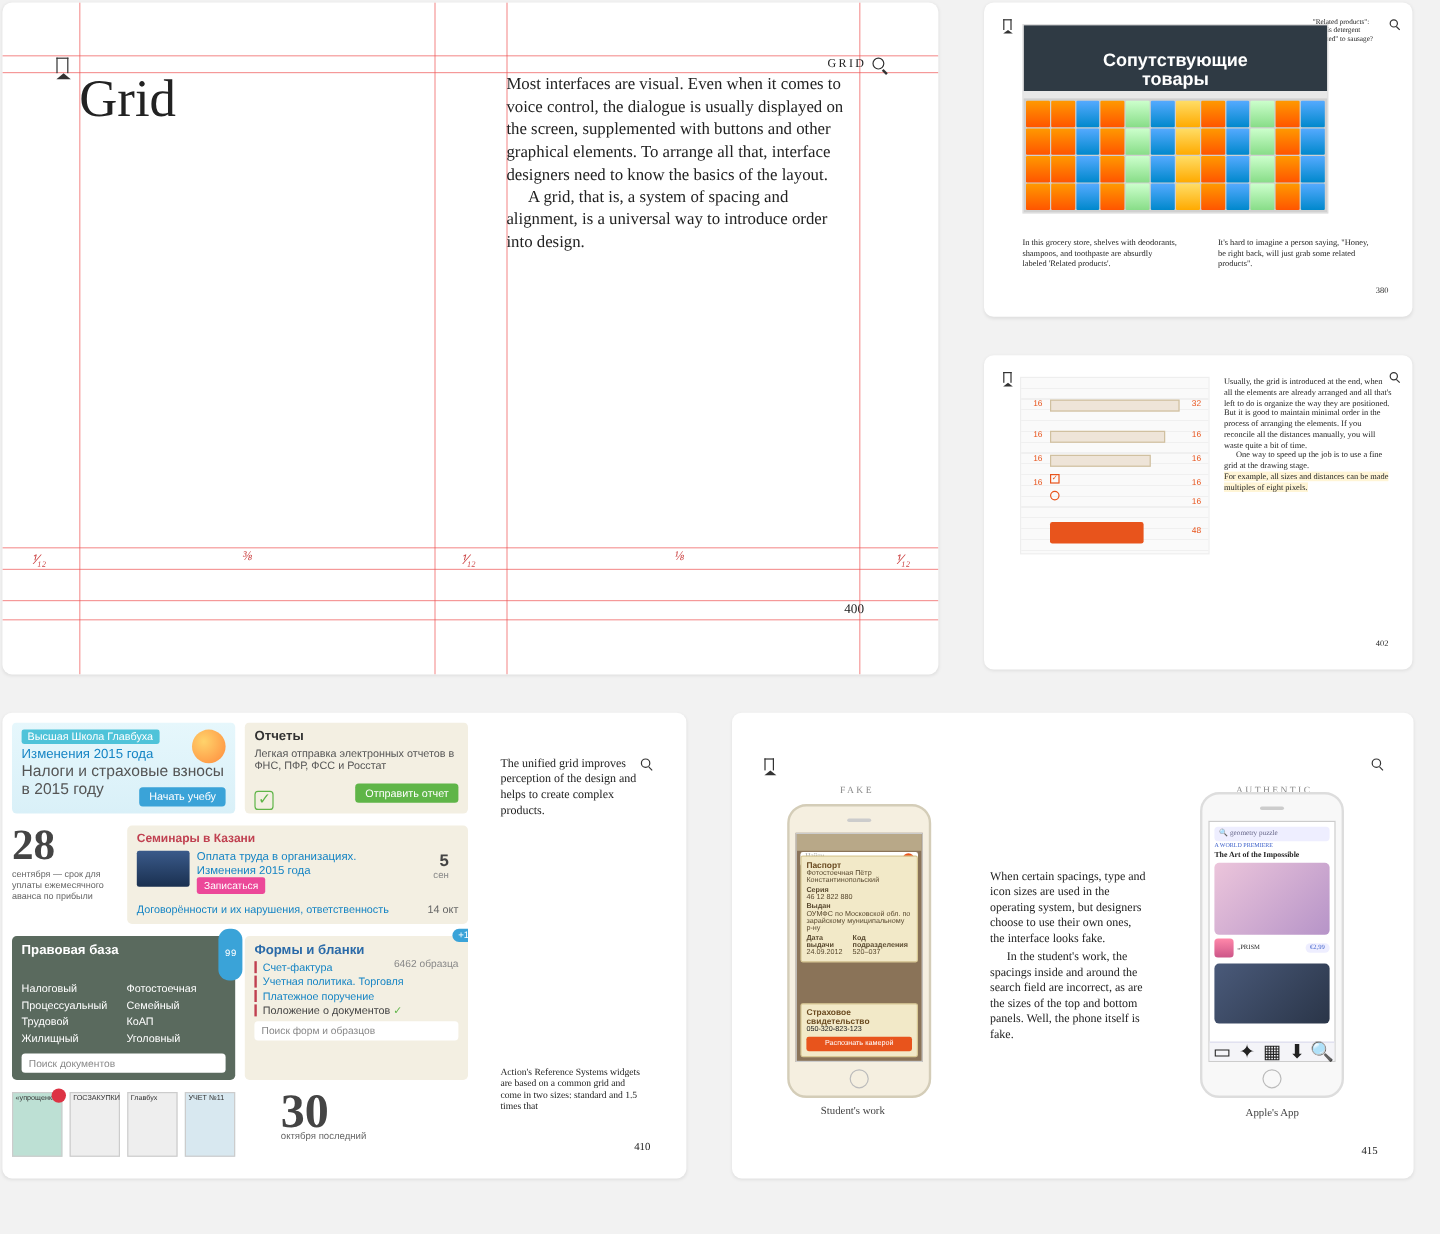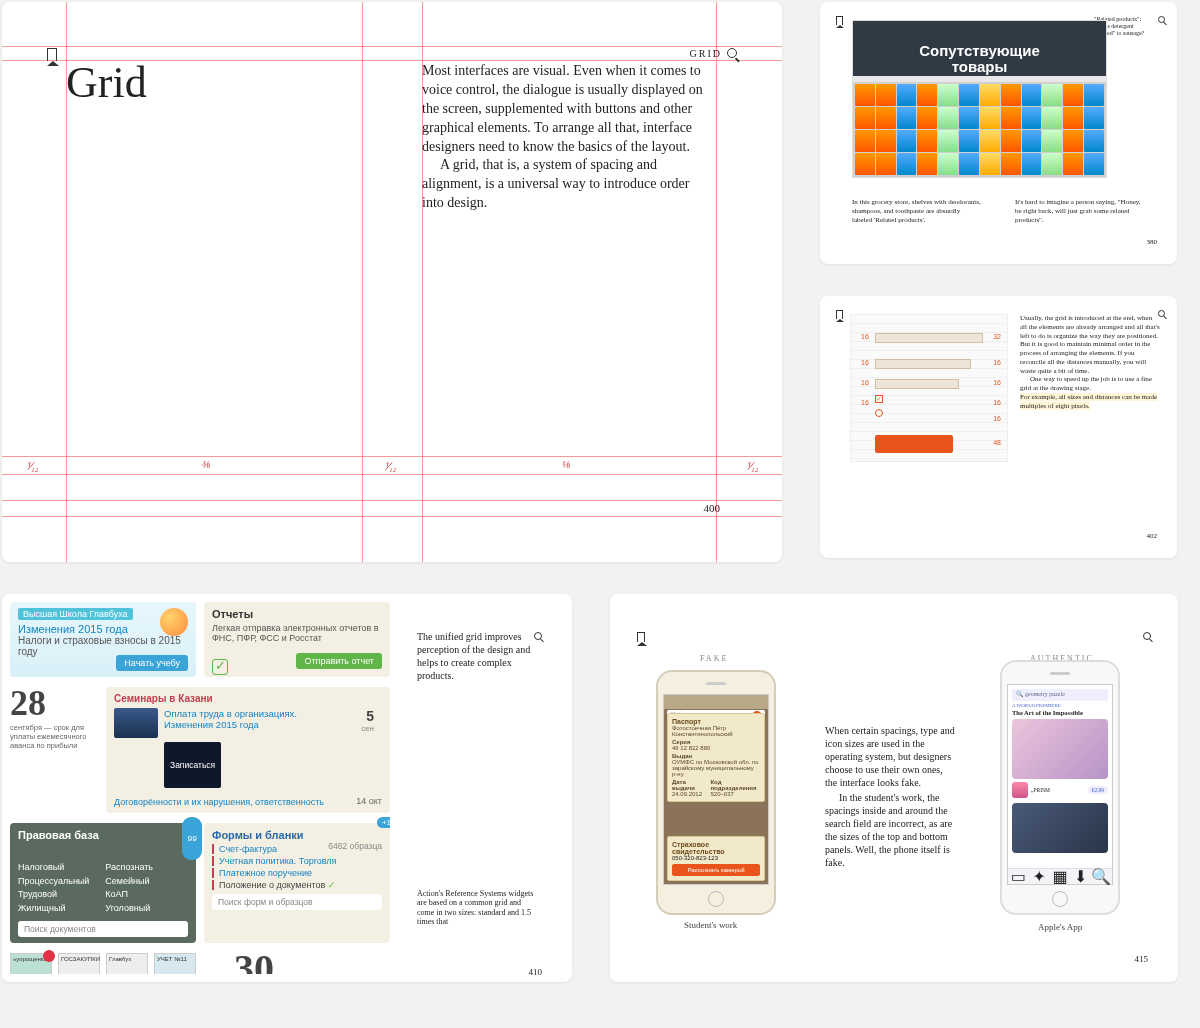--- a/index.html
+++ b/index.html
@@ -77,48 +77,48 @@
   .dg-row { position:absolute; height:10px; background:#eee4d8; border:1px solid #d0c0a0;}
   .dg-btn { position:absolute; height:18px; background:#e8541c; border-radius:2px;}
   .dg-num { position:absolute; font-size:7px; color:#e8541c; font-family:Arial,sans-serif;}
   .dg-tick { position:absolute; width:8px;height:8px;border:1px solid #e8541c; font-size:6px; text-align:center; line-height:7px; color:#e8541c;}
 
   
   .card-bl { position:absolute; left:2px; top:594px; width:570px; height:388px; }
   .card-bl .ui { position:absolute; left:8px; top:8px; width:380px; height:372px; font-family: Arial,Helvetica,sans-serif; font-size:10px; color:#333; overflow:hidden;}
   .card-bl .commentary { position:absolute; left:415px; top:36px; width:120px; font-size:10px; line-height:1.3; }
   .card-bl .commentary2 { position:absolute; left:415px; bottom:55px; width:120px; font-size:8px; line-height:1.2; }
-  .card-bl .pn { position:absolute; right:30px; bottom:5px; font-size:9px;}
+  .card-bl .pn { position:absolute; right:30px; bottom:22px; font-size:9px;}
   .card-bl .mini-zoom2 { position:absolute; left:532px; top:38px; width:8px;height:8px;border:1.2px solid #333;border-radius:50%; }
   .card-bl .mini-zoom2:after{content:'';position:absolute;width:4px;height:1.2px;background:#333;bottom:-2px;right:-3px;transform:rotate(45deg);}
 
   .ui .block { background:#f3efe2; border-radius:4px; padding:6px 8px; }
   .ui .row1 { display:flex; gap:8px; }
   .ui .school { flex:1; background:linear-gradient(#e6f7fc,#d9f0f8); border-radius:4px; padding:6px 8px; position:relative;}
   .ui .school .tag { background:#4fc3d9; color:#fff; padding:1px 5px; border-radius:2px; font-size:9px; display:inline-block;}
   .ui .school .link { color:#1584c4; font-size:11px; margin-top:3px;}
-  .ui .school .sub { font-size:10px; color:#555;}
+  .ui .school .sub { font-size:13px; color:#555;}
   .ui .school .btn { position:absolute; right:8px; bottom:6px; background:#3aa3d8; color:#fff; padding:3px 8px; border-radius:3px; font-size:9px;}
   .ui .school .ball { position:absolute; right:8px; top:6px; width:28px;height:28px; border-radius:50%; background:radial-gradient(circle at 35% 35%,#ffd36b,#ff8a3c);}  
   .ui .reports { flex:1; }
   .ui .reports h5{font-size:11px; font-weight:700; margin-bottom:3px;}
   .ui .reports .btn2{background:#5fb548;color:#fff;padding:3px 8px;border-radius:3px;font-size:9px;float:right;}
   .ui .reports .chk{width:16px;height:16px;border:1.5px solid #5fb548;border-radius:3px;display:inline-block;position:relative;top:6px;}
   .ui .reports .chk:after{content:'✓';color:#5fb548;position:absolute;left:2px;top:-2px;font-size:13px;}
 
   .ui .row2 { display:flex; gap:8px; margin-top:10px;}
   .ui .date28 { width:88px; }
   .ui .date28 .big { font-size:36px; font-weight:700; font-family:Georgia,serif; color:#444; line-height:.9;}
   .ui .date28 .small { font-size:7.5px; color:#666; margin-top:4px;}
   .ui .seminar { flex:1; }
   .ui .seminar .hdr { color:#c04050; font-size:10px; font-weight:700;}
   .ui .seminar .item { display:flex; gap:6px; margin-top:4px; align-items:flex-start;}
   .ui .seminar .thumb { width:44px;height:30px;background:linear-gradient(#3a5a8a,#1a3050);border-radius:2px;}
   .ui .seminar .txt a{color:#1584c4;font-size:9.5px;}
-  .ui .seminar .btn3{background:#0f172a;color:#fff;padding:18px 6px;border-radius:2px;font-size:8.5px;display:inline-block;margin-top:12px;}
+  .ui .seminar .btn3{background:#ec4899;color:#fff;padding:2px 6px;border-radius:2px;font-size:8.5px;display:inline-block;margin-top:0;}
   .ui .seminar .dt{font-size:14px;font-weight:700;color:#444;position:absolute;right:16px;}
   .ui .seminar .dtl{font-size:8px;color:#888;position:absolute;right:16px;margin-top:16px;}
   .ui .seminar .line2{color:#1584c4;font-size:9px;margin-top:10px;}
   .ui .seminar .line2d{font-size:9px;color:#666;float:right;}
 
   .ui .row3 { display:flex; gap:8px; margin-top:10px;}
   .ui .legal { flex:1; background:#5a6a5e; color:#fff; border-radius:4px; padding:6px 8px; position:relative;}
   .ui .legal h5{font-size:11px;font-weight:700;}
   .ui .legal .cols{display:flex;gap:16px;font-size:9px;margin-top:20px;}
   .ui .legal .cols div{line-height:1.5;}
@@ -366,21 +366,21 @@
         <span class="badge">99</span>
         <h5>Правовая база</h5>
         <div class="cols">
           <div>
             <div>Налоговый</div>
             <div>Процессуальный</div>
             <div>Трудовой</div>
             <div>Жилищный</div>
           </div>
           <div>
-            <div>Распознать</div>
+            <div>Фотостоечная</div>
             <div>Семейный</div>
             <div>КоАП</div>
             <div>Уголовный</div>
           </div>
         </div>
         <div class="search">Поиск документов</div>
       </div>
       <div class="forms">
         <span class="badge2">+1</span>
         <h5>Формы и бланки</h5>

